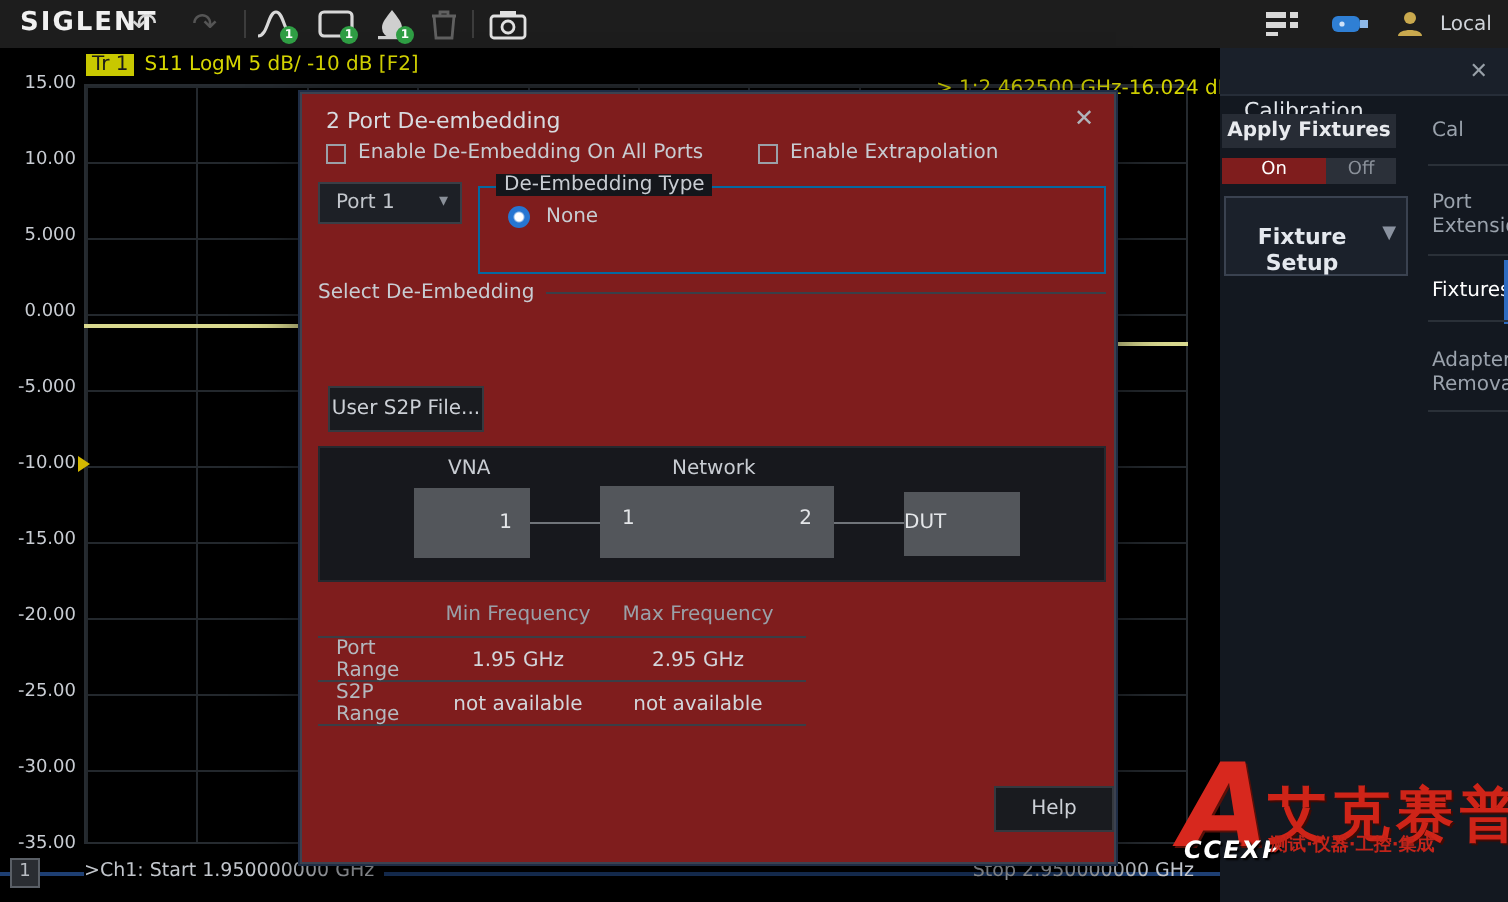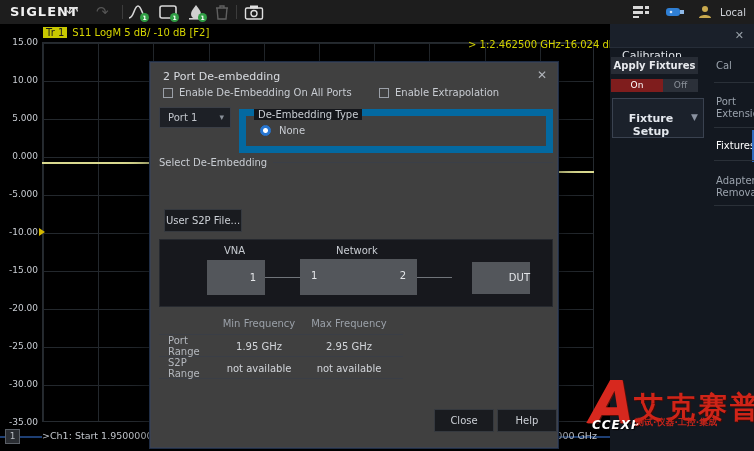--- a/index.html
+++ b/index.html
@@ -51,30 +51,30 @@
   .sb-dropdown { position:absolute; left:2px; top:74px; width:92px; height:40px; background:#1b212b;
                  border:1px solid #3a4250; color:#e4e8ee; font-size:11px; font-weight:bold; }
   .sb-dd-label { position:absolute; left:0; right:14px; top:13px; text-align:center; }
   .sb-dd-arrow { position:absolute; right:5px; top:13px; color:#8a92a0; font-size:9px; }
   .sb-tab { position:absolute; left:106px; width:42px; font-size:10px; color:#9aa2ac; line-height:12px; }
   .sb-tab.active { color:#ffffff; }
   .sb-tab-sep { position:absolute; left:104px; width:40px; height:1px; background:#2a3038; }
   .sb-indicator { position:absolute; left:142px; top:106px; width:2px; height:32px; background:#2e6bc0; }
 
   
-  .dialog { position:absolute; left:150px; top:62px; width:408px; height:386px; background:#404040;
+  .dialog { position:absolute; left:150px; top:46px; width:408px; height:386px; background:#7f1d1d;
             border:1px solid #3c4250; box-shadow:0 0 0 1px #1f2d45, 0 6px 24px rgba(0,0,0,.65); z-index:30; font-size:10px; }
   .dlg-title { position:absolute; left:12px; top:7px; font-size:11px; color:#d8dbe0; }
   .dlg-close { position:absolute; right:10px; top:5px; font-size:12px; color:#b0b4ba; }
   .cbrow { position:absolute; display:flex; align-items:center; gap:6px; color:#c8ccd2; }
   .cbox { width:10px; height:10px; border:1px solid #9ba0a8; background:transparent; flex:none; }
   .dd { position:absolute; left:8px; top:44px; width:72px; height:21px; background:#1d2026; border:1px solid #3a3e46; }
   .dd-text { position:absolute; left:8px; top:4px; color:#c2c6cc; }
   .dd-arrow { position:absolute; right:6px; top:4px; color:#8a9099; font-size:9px; }
-  .fieldset { position:absolute; border:7px solid #0369a1; }
+  .fieldset { position:absolute; border:1px solid #0369a1; }
   .legend { position:absolute; top:-7px; left:8px; background:#14161b; padding:0 4px; color:#c8ccd2; }
   .radiorow { position:absolute; display:flex; align-items:center; gap:8px; color:#c8ccd2; }
   .radio { width:11px; height:11px; border-radius:50%; border:1px solid #aeb2b8; flex:none; }
   .radio.sel { border-color:#2776d2; background:radial-gradient(circle at 50% 50%, #ffffff 0 2px, #2776d2 3px); }
   .grp-label-row { position:absolute; left:8px; top:94px; width:394px; display:flex; align-items:center; gap:6px; color:#c8ccd2; }
   .grp-line { flex:1; height:1px; background:#3a3f48; }
   .sel-input { position:absolute; left:13px; top:118px; width:385px; height:21px; background:#26272b;
                border:1px solid #43464c; color:#6e7278; line-height:19px; padding-left:8px; }
   .btn { background:#191b1f; border:1px solid #35393f; color:#ccd0d6; text-align:center; position:absolute; font-size:10px; }
   .s2p-btn { left:13px; top:146px; width:78px; height:23px; line-height:21px; }
@@ -253,21 +253,21 @@
 
 
     <div class="diagram">
       <div class="diag-label" style="left:64px;">VNA</div>
       <div class="diag-label" style="left:176px;">Network</div>
       <div class="diag-box" style="left:47px; top:20px; width:58px; height:35px; text-align:right; line-height:35px; padding-right:9px;">1</div>
       <div class="diag-box" style="left:140px; top:19px; width:117px; height:36px;">
         <span style="position:absolute; left:11px; top:11px;">1</span>
         <span style="position:absolute; right:11px; top:11px;">2</span>
       </div>
-      <div class="diag-box" style="left:292px; top:22px; width:58px; height:32px; text-align:right; line-height:32px;margin-left:20px;">DUT</div>
+      <div class="diag-box" style="left:292px; top:22px; width:58px; height:32px; text-align:left; line-height:32px;">DUT</div>
       <div class="diag-line" style="left:105px;"></div>
       <div class="diag-line" style="left:257px;"></div>
     </div>
 
     <div class="freq-table">
       <div class="ft-row ft-head">
         <span class="c1"></span>
         <span class="c2">Min Frequency</span>
         <span class="c3">Max Frequency</span>
       </div>
@@ -279,21 +279,20 @@
       </div>
       <div class="ft-sep"></div>
       <div class="ft-row">
         <span class="c1">S2P Range</span>
         <span class="c2">not available</span>
         <span class="c3">not available</span>
       </div>
       <div class="ft-sep"></div>
     </div>
 
-    <div class="btn close-btn">Close</div>
     <div class="btn help-btn">Help</div>
   </div>
 
   <div class="wm">
     <div class="wm-a">A</div>
     <div class="wm-logo-text">CCEXP</div>
     <div class="wm-name">艾克赛普</div>
     <div class="wm-tagline">测试·仪器·工控·集成</div>
   </div>
 

